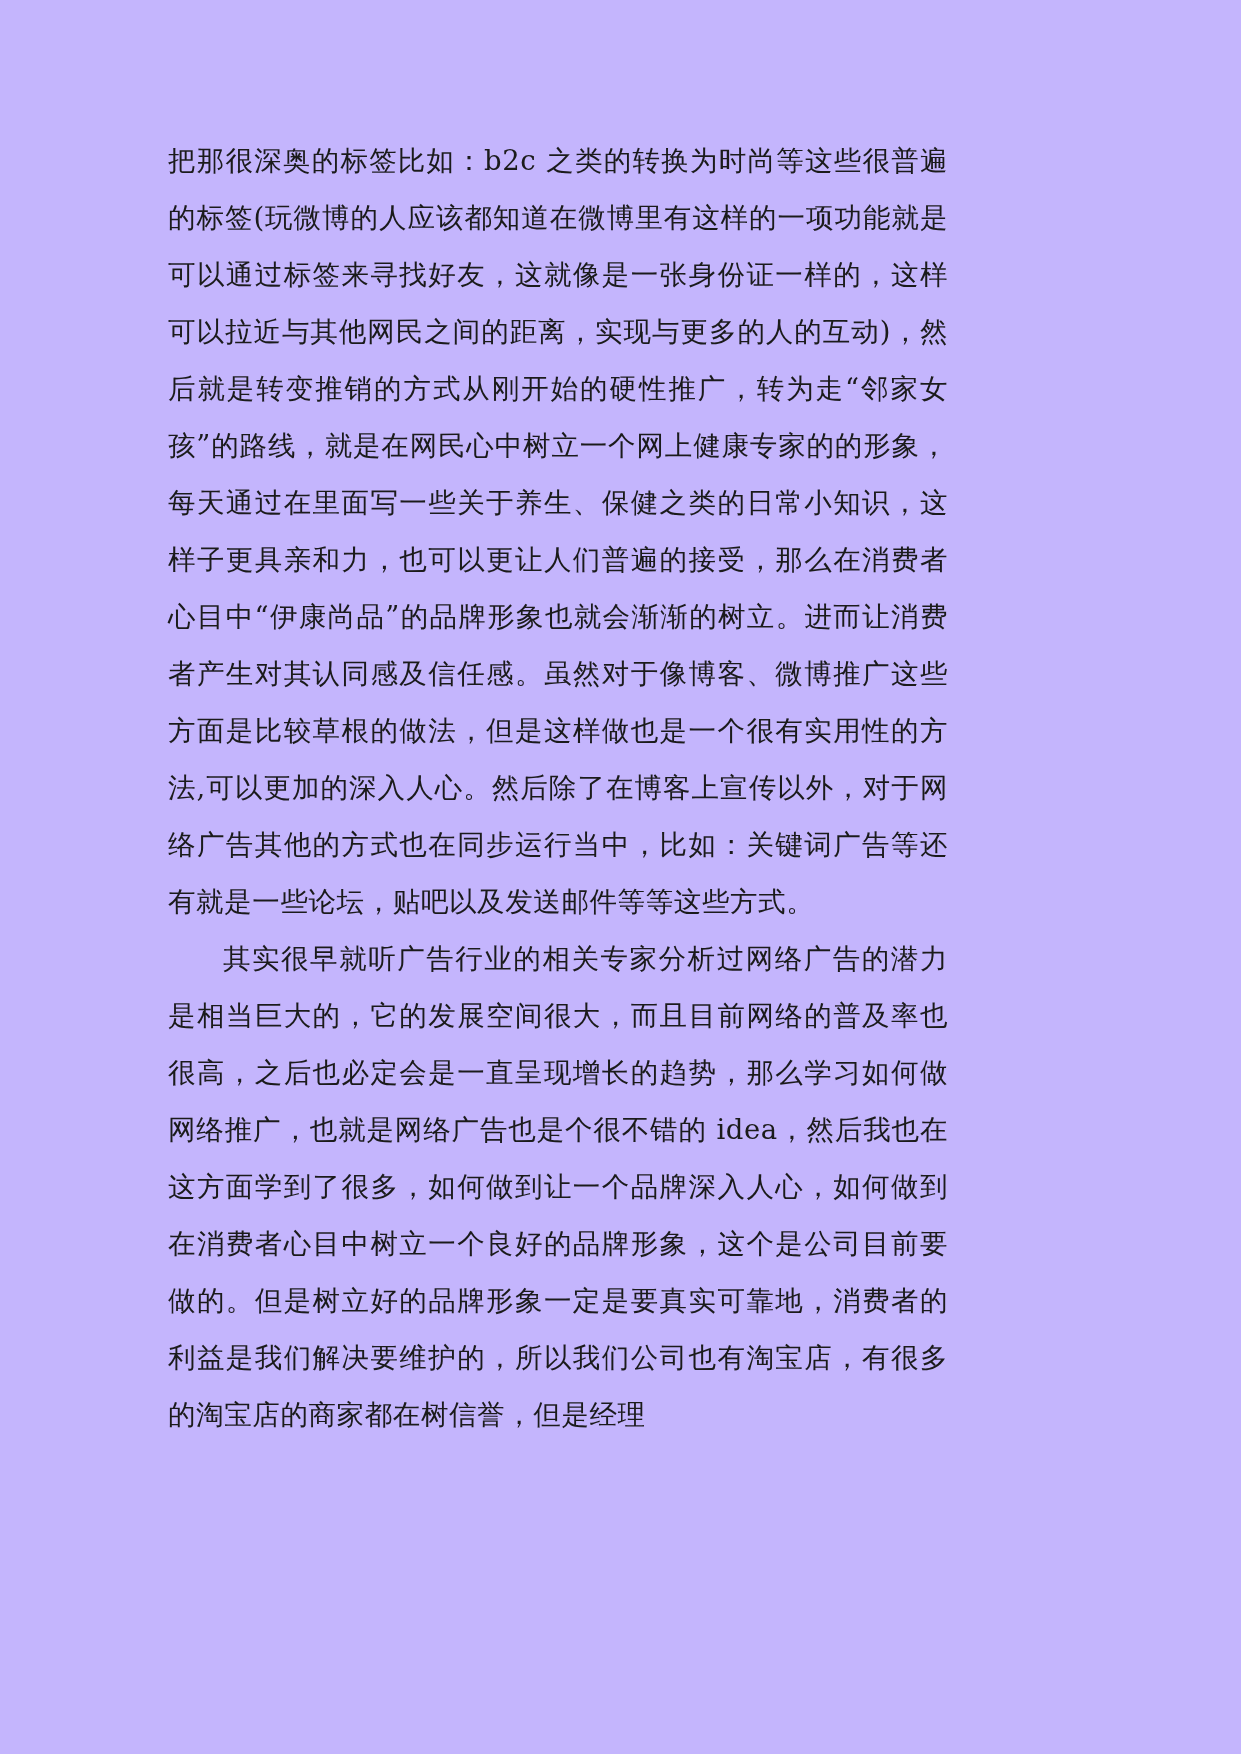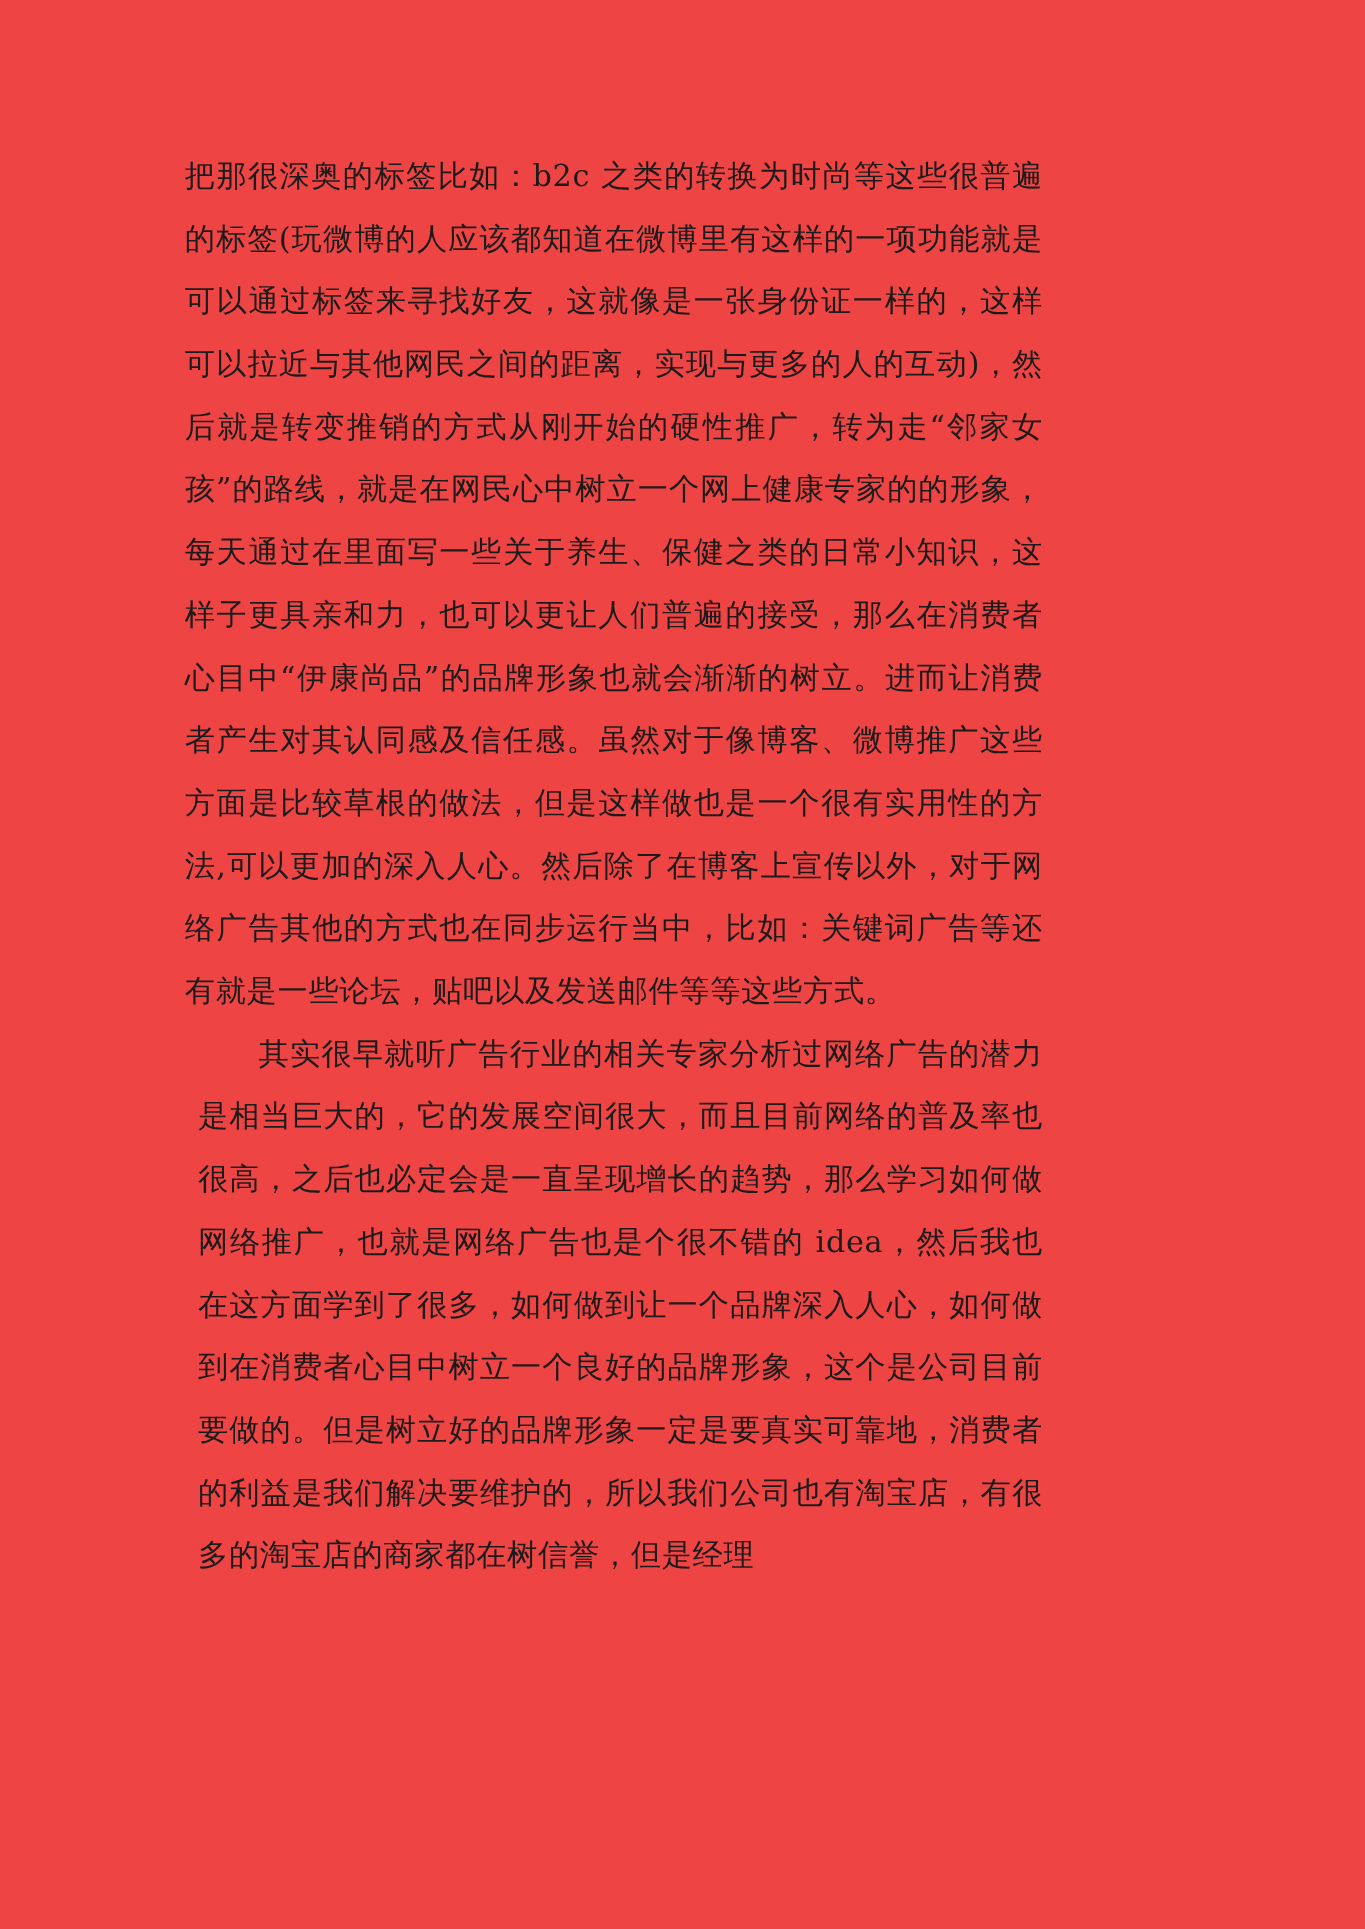--- a/index.html
+++ b/index.html
@@ -4,21 +4,21 @@
 <style>
   html, body {
     margin: 0;
     padding: 0;
     background: #ffffff;
   }
   .page {
     position: relative;
     width: 1241px;
     height: 1754px;
-    background: #ef4444;
+    background: #c4b5fd;
     box-sizing: border-box;
     overflow: hidden;
   }
   .doc-body {
     position: absolute;
     left: 168px;
     top: 132px;
     width: 780px;
   }
   p.para {
@@ -30,21 +30,20 @@
     text-align: justify;
     text-justify: inter-ideograph;
     letter-spacing: 0.6px;
     word-break: break-all;
   }
   p.para + p.para {
     margin-top: 0px;
   }
   p.indent {
     text-indent: 2em;
-    margin-left: 12px;
   }
 </style>
 </head>
 <body>
 
 <div class="page">
   <div class="doc-body">
     <p class="para">把那很深奥的标签比如：b2c 之类的转换为时尚等这些很普遍的标签(玩微博的人应该都知道在微博里有这样的一项功能就是可以通过标签来寻找好友，这就像是一张身份证一样的，这样可以拉近与其他网民之间的距离，实现与更多的人的互动)，然后就是转变推销的方式从刚开始的硬性推广，转为走“邻家女孩”的路线，就是在网民心中树立一个网上健康专家的的形象，每天通过在里面写一些关于养生、保健之类的日常小知识，这样子更具亲和力，也可以更让人们普遍的接受，那么在消费者心目中“伊康尚品”的品牌形象也就会渐渐的树立。进而让消费者产生对其认同感及信任感。虽然对于像博客、微博推广这些方面是比较草根的做法，但是这样做也是一个很有实用性的方法,可以更加的深入人心。然后除了在博客上宣传以外，对于网络广告其他的方式也在同步运行当中，比如：关键词广告等还有就是一些论坛，贴吧以及发送邮件等等这些方式。</p>
     <p class="para indent">其实很早就听广告行业的相关专家分析过网络广告的潜力是相当巨大的，它的发展空间很大，而且目前网络的普及率也很高，之后也必定会是一直呈现增长的趋势，那么学习如何做网络推广，也就是网络广告也是个很不错的 idea，然后我也在这方面学到了很多，如何做到让一个品牌深入人心，如何做到在消费者心目中树立一个良好的品牌形象，这个是公司目前要做的。但是树立好的品牌形象一定是要真实可靠地，消费者的利益是我们解决要维护的，所以我们公司也有淘宝店，有很多的淘宝店的商家都在树信誉，但是经理</p>
   </div>

